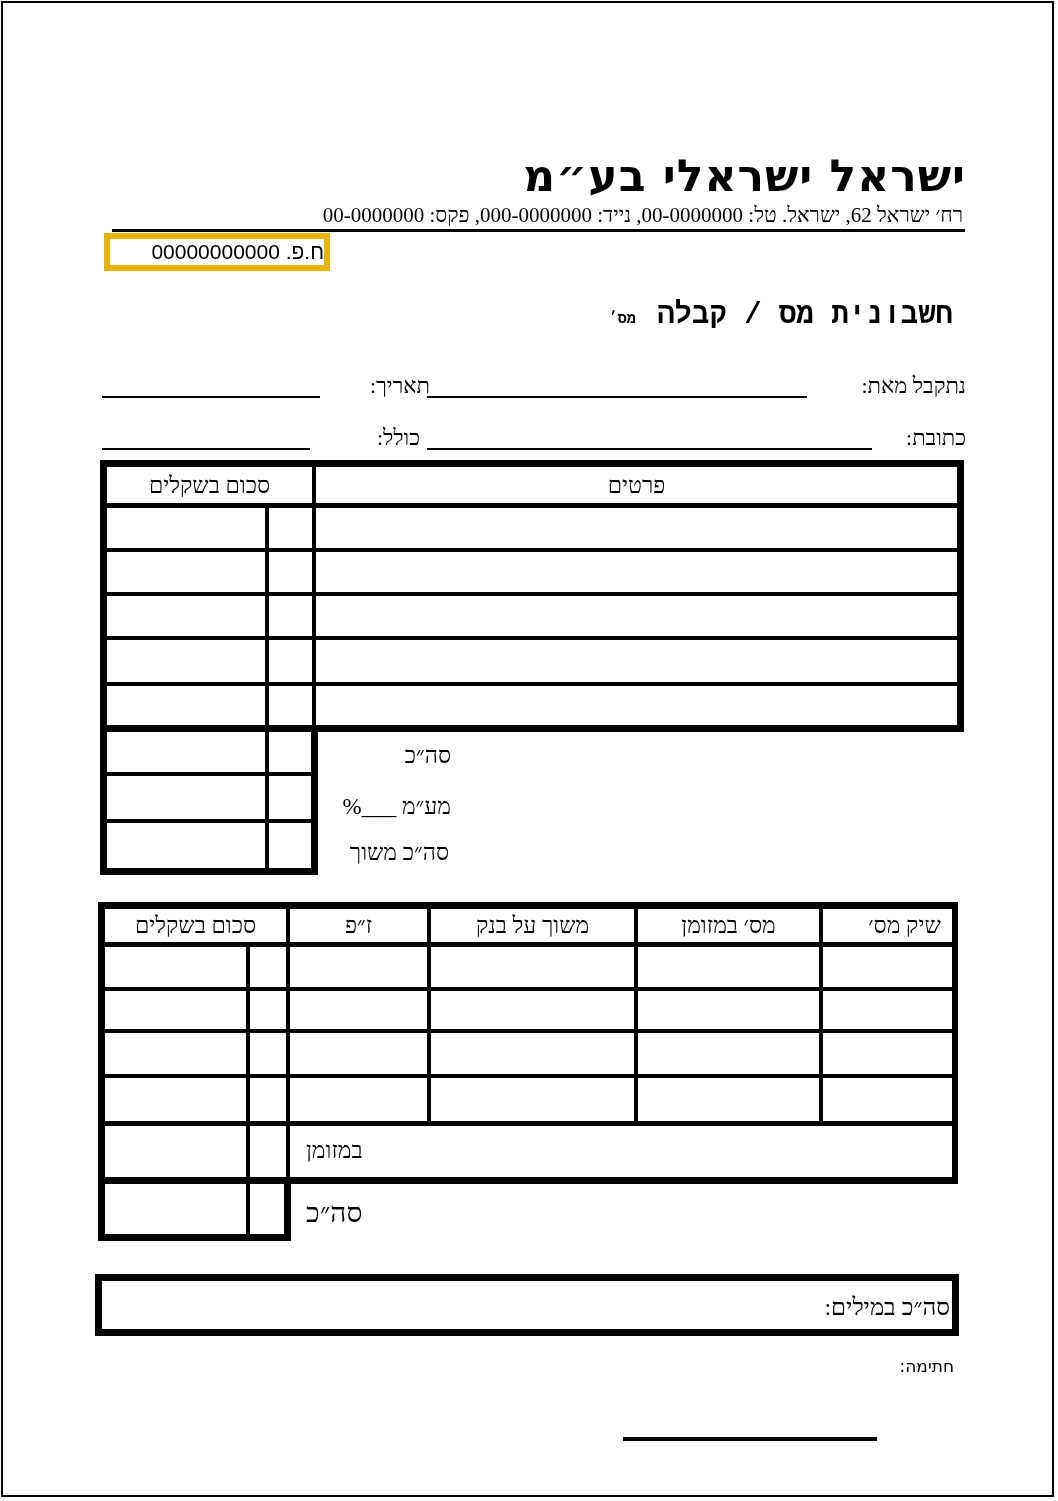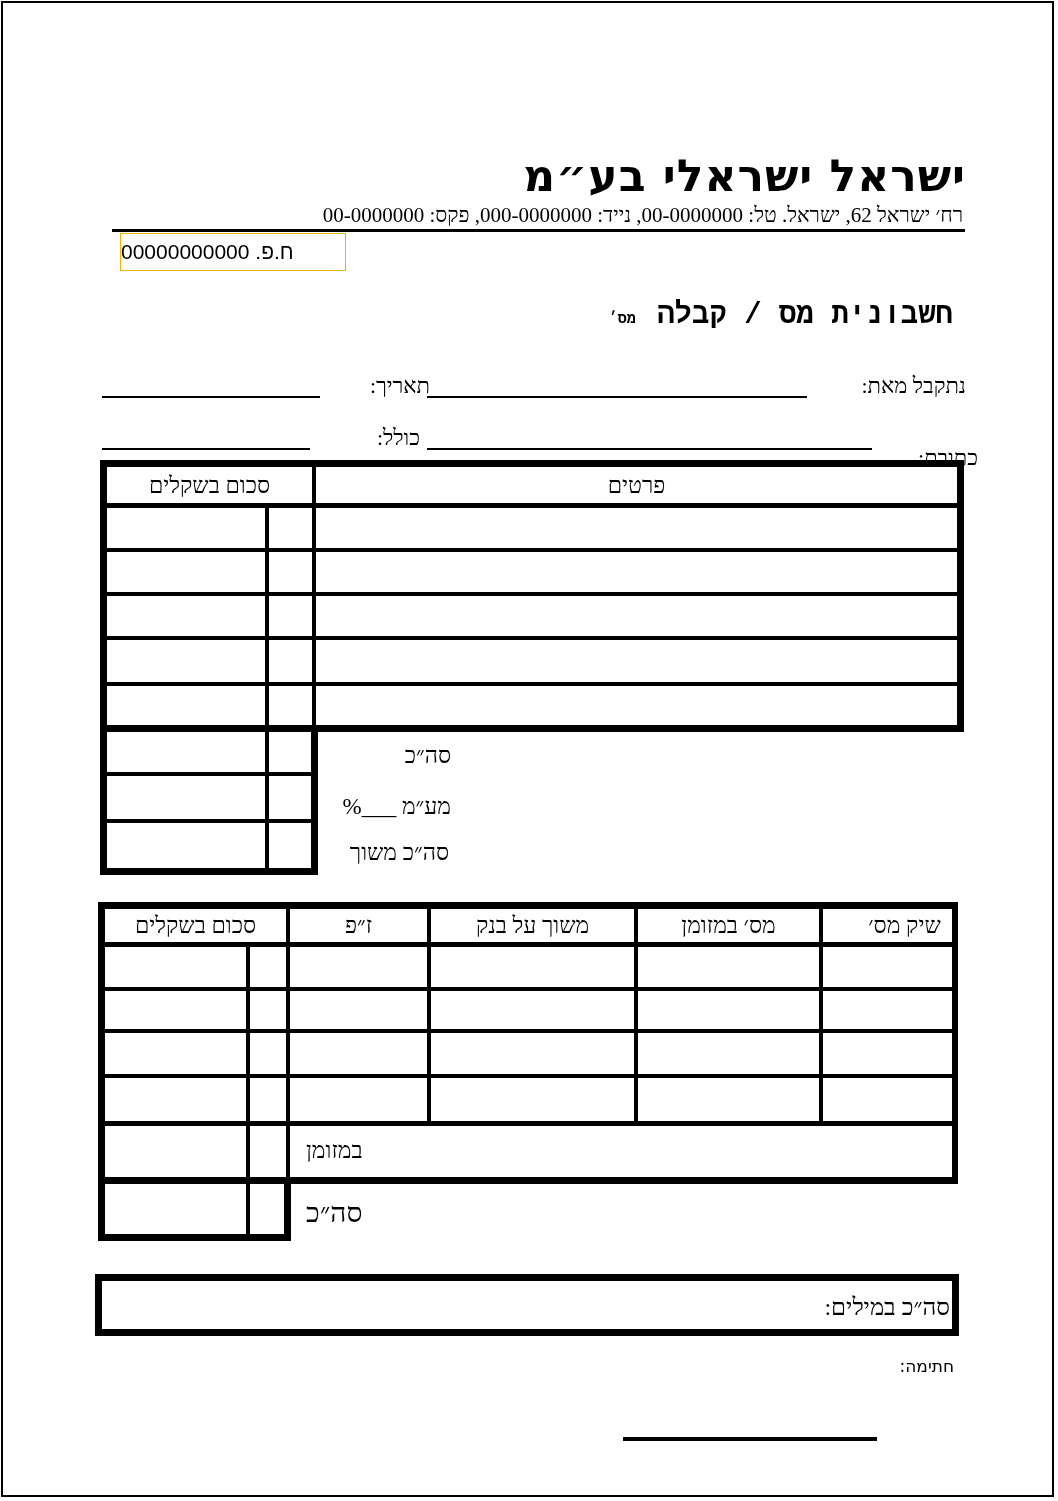--- a/index.html
+++ b/index.html
@@ -6,23 +6,23 @@
   body { width: 1058px; height: 1501px; position: relative; overflow: hidden;
          font-family: "DejaVu Sans", sans-serif; color: #000; }
   .page-border { position: absolute; left: 1px; top: 1px; width: 1053px; height: 1496px;
                  border: 2px solid #000; box-sizing: border-box; }
   .abs { position: absolute; }
   .rtl { direction: rtl; unicode-bidi: embed; white-space: nowrap; }
   .company { right: 92px; top: 150px; font-family: "DejaVu Sans", sans-serif; font-weight: bold;
              font-size: 44px; line-height: 52px; letter-spacing: 1px; }
   .contact { right: 95px; top: 202px; font-family: "Liberation Serif", serif; font-size: 21px; line-height: 26px; }
   .contact-rule { left: 112px; top: 229px; width: 853px; height: 3px; background: #000; }
-  .tax-id-box { left: 104px; top: 233px; width: 226px; height: 38px; border: 1px solid #eab308; box-sizing: border-box;
-                display: flex; align-items: center; justify-content: flex-end;
-                font-family: "Liberation Sans", sans-serif; font-size: 21px; margin-left: 16px; }
+  .tax-id-box { left: 104px; top: 233px; width: 226px; height: 38px; border: 6px solid #eab308; box-sizing: border-box;
+                display: flex; align-items: center; justify-content: flex-start;
+                font-family: "Liberation Sans", sans-serif; font-size: 21px; }
   .doc-title { right: 105px; top: 296px; font-family: Liberation Mono, monospace; font-weight: bold; font-size: 29px; line-height: 40px; }
   .doc-title .num { font-size: 15px; margin-right: 4px; }
   .field-label { font-family: "Liberation Serif", serif; font-size: 22px; line-height: 26px; }
   .field-line { height: 2px; background: #000; }
   .bx { position: absolute; background: #000; }
   .cell-text { font-family: "Liberation Serif", serif; font-size: 23px; line-height: 28px; text-align: center; }
   .lbl { font-family: "Liberation Serif", serif; font-size: 23px; line-height: 28px; }
   .sig-label { font-family: "DejaVu Sans", sans-serif; font-size: 17px; }
 </style>
 </head>
@@ -40,21 +40,21 @@
 <div class="abs rtl doc-title">
   <span>חשבונית מס / קבלה</span>
   <span class="num">מס׳</span>
 </div>
 
 <div class="abs rtl field-label" style="right:92px; top:373px;">נתקבל מאת:</div>
 <div class="abs field-line" style="left:427px; top:396px; width:380px;"></div>
 <div class="abs rtl field-label" style="right:628px; top:373px;">תאריך:</div>
 <div class="abs field-line" style="left:102px; top:396px; width:218px;"></div>
 
-<div class="abs rtl field-label" style="right:80px; top:425px;margin-top:20px;">כתובת:</div>
+<div class="abs rtl field-label" style="right:92px; top:425px;">כתובת:</div>
 <div class="abs field-line" style="left:427px; top:448px; width:445px;"></div>
 <div class="abs rtl field-label" style="right:638px; top:425px;">כולל:</div>
 <div class="abs field-line" style="left:102px; top:448px; width:208px;"></div>
 
 <div>
 
   <div class="bx" style="left:100px; top:460px; width:864px; height:7px;"></div>
   <div class="bx" style="left:100px; top:460px; width:7px; height:415px;"></div>
   <div class="bx" style="left:957px; top:460px; width:7px; height:272px;"></div>
 

